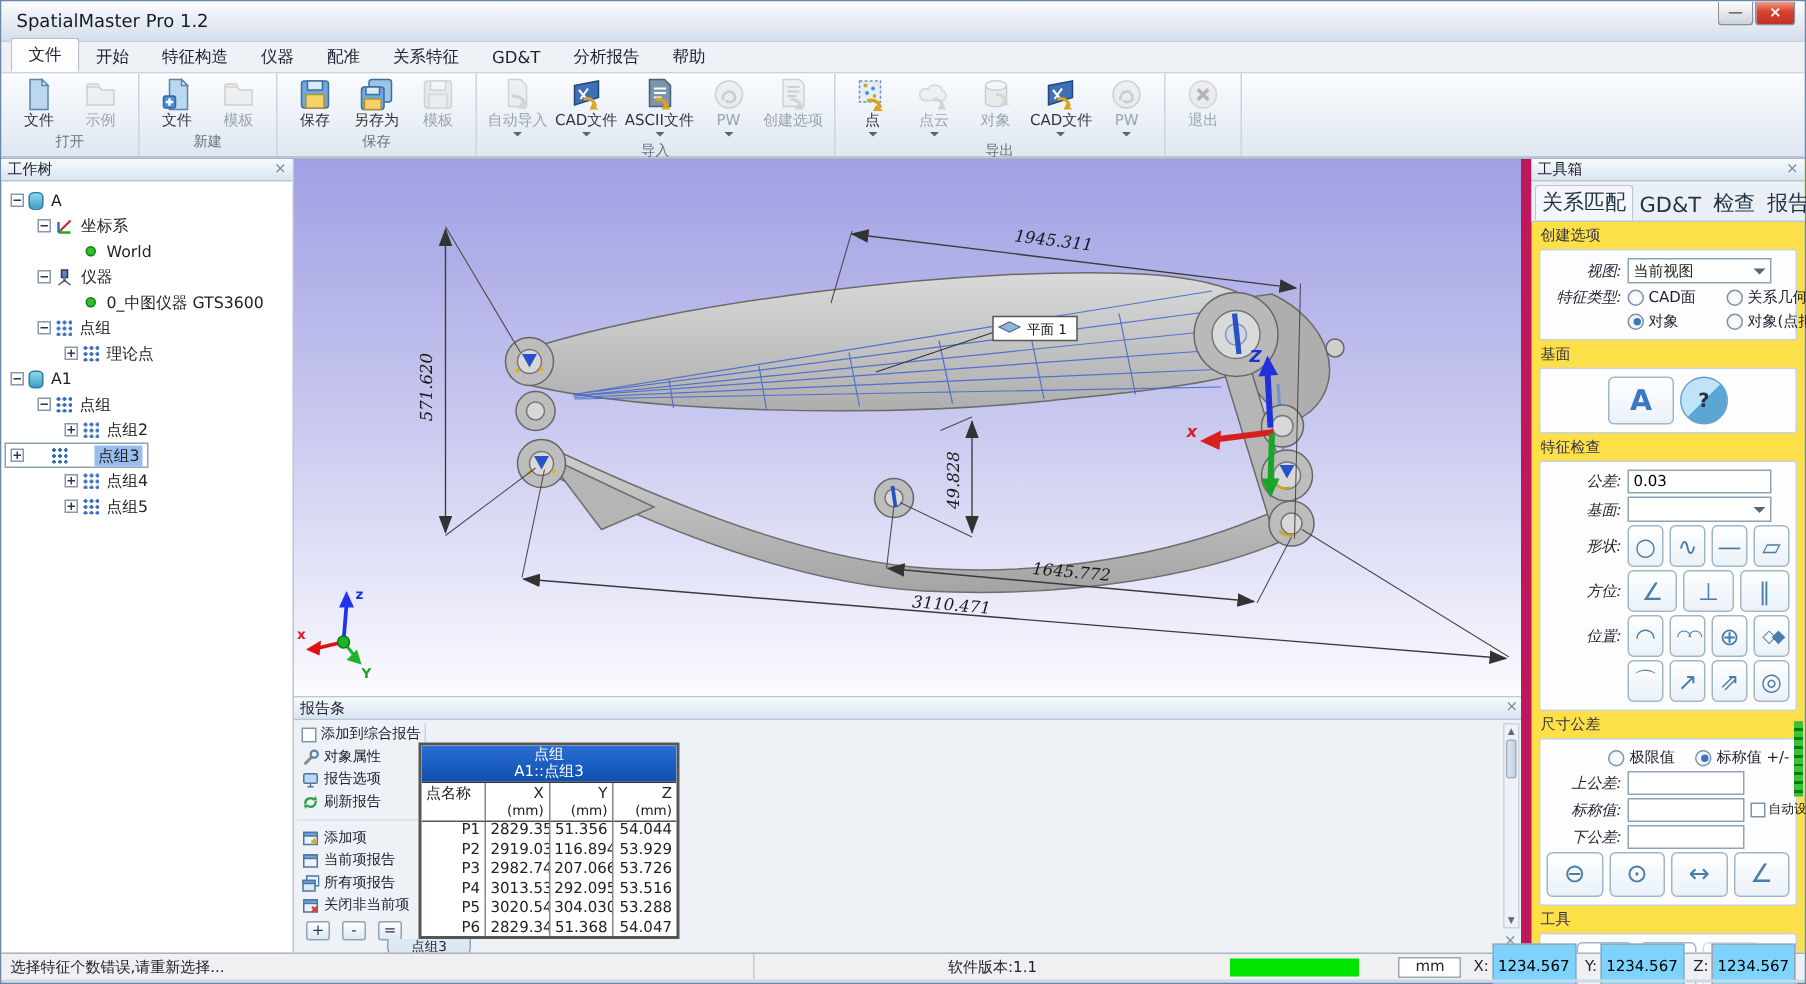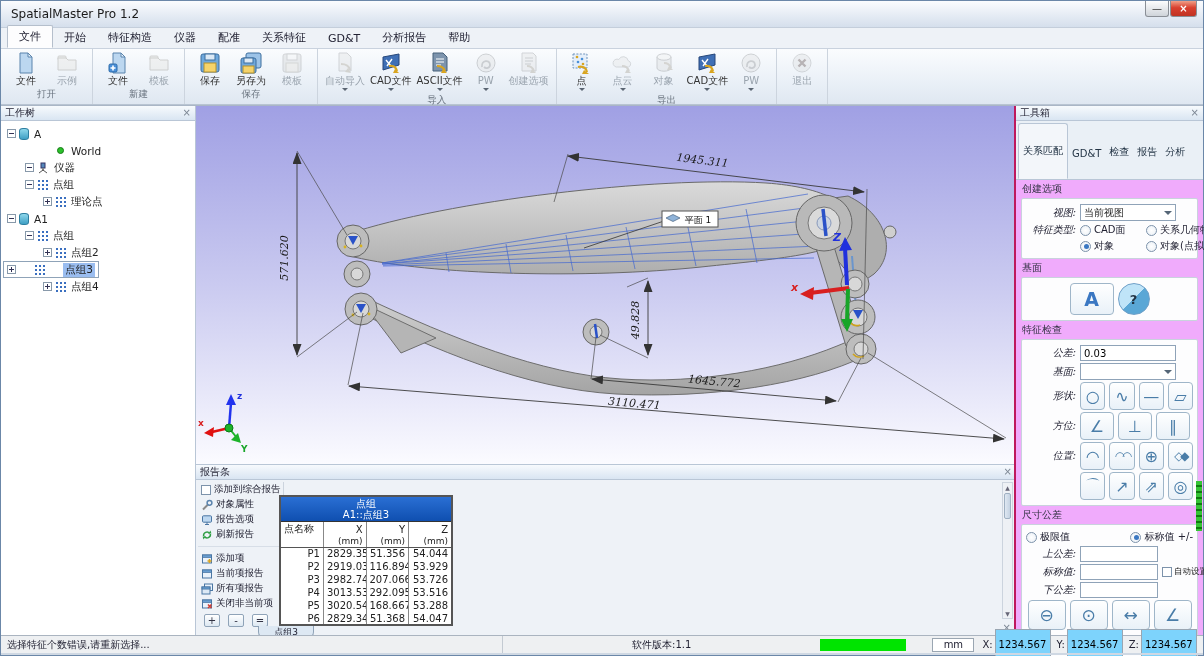--- a/index.html
+++ b/index.html
@@ -89,23 +89,23 @@
   .rt-grid tr.hdr td:first-child { text-align:left; }
   .rt-grid tr.units td { font-size:9px; height:11px; border-bottom:1px solid #555; }
   .rt-tab { position:absolute; left:62px; top:161px; width:56px; height:13px; background:#dde8f3;
     border:1px solid #8fa3b8; border-top:none; border-radius:0 0 7px 7px; font-size:9px; text-align:center; color:#223; line-height:12px; }
   .rp-scroll { position:absolute; right:3px; top:17px; width:11px; bottom:18px; background:#eef1f5; border:1px solid #ccd4de; }
   .rp-thumb { position:absolute; left:1px; right:1px; top:10px; height:26px; background:linear-gradient(90deg,#dfe8f2,#c4d2e2); border:1px solid #9fb0c2; border-radius:2px; }
   .sarr { position:absolute; left:0; right:0; height:9px; font-size:6px; text-align:center; color:#667; line-height:9px; }
   .rp-closex { position:absolute; right:5px; bottom:4px; }
 
   
-  .toolbox { position:absolute; right:0; top:105px; width:189px; bottom:20px; background:#f0abfc; border-left:2px solid #be185d; }
+  .toolbox { position:absolute; right:0; top:105px; width:189px; bottom:20px; background:#fde047; border-left:7px solid #be185d; }
   .tbtabs { display:flex; align-items:flex-end; border-bottom:1px solid #b9c6d6; padding:2px 2px 0; background:#eaf0f6; }
-  .tbtab { font-size:10px; padding:20px 4px; color:#234; white-space:nowrap; }
+  .tbtab { font-size:14px; padding:2px 4px; color:#234; white-space:nowrap; }
   .tbtab.active { background:#f3f6fa; border:1px solid #b9c6d6; border-bottom-color:#f3f6fa; border-radius:3px 3px 0 0; }
   .gb { margin:1px 5px 0; }
   .gb-title { font-size:10px; color:#334; margin:2px 0 2px 1px; }
   .gb-body { background:#fdfdfe; border:1px solid #c9d2dd; border-radius:2px; padding:3px 4px; }
   .frow { display:flex; align-items:center; gap:4px; margin:2px 0; }
   .flabel { width:50px; text-align:right; font-size:10px; color:#223; flex:0 0 auto;font-style:italic; }
   .sel { height:17px; border:1px solid #8fa3b8; background:#fff; display:flex; align-items:center;
     justify-content:space-between; padding:0 3px; font-size:10px; width:96px; }
   .sel .sarrow { width:0; height:0; border:4px solid transparent; border-top-color:#567; margin-top:4px; }
   .inp { height:16px; border:1px solid #8fa3b8; background:#fff; font-size:10px; padding:0 3px; width:96px; font-family:inherit; }
@@ -460,34 +460,48 @@
     <div class="phead">
       <span>工作树</span>
       <span class="xbtn">×</span>
     </div>
     <div class="tree">
       <div class="trow d0">
           <span class="exp"></span>
           <span class="ti-part"></span>
           <span class="lbl">A</span>
         </div>
+      <div class="trow d1">
+          <span class="exp"></span>
+          <svg class="ti-svg" width="12" height="12">
+            <path d="M2 10 L10 2" stroke="#c33" stroke-width="1.6"></path>
+            <path d="M2 10 h8" stroke="#2a2" stroke-width="1.6"></path>
+            <path d="M2 10 V3" stroke="#36c" stroke-width="1.6"></path>
+          </svg>
+          <span class="lbl">坐标系</span>
+        </div>
       <div class="trow d2">
           <span class="noexp"></span>
           <span class="ti-dot"></span>
           <span class="lbl">World</span>
         </div>
       <div class="trow d1">
           <span class="exp"></span>
           <svg class="ti-svg" width="12" height="12">
             <rect x="4" y="1" width="4" height="5" fill="#5588bb" stroke="#336"></rect>
             <rect x="5" y="6" width="2" height="3" fill="#888"></rect>
             <path d="M2 11 L6 8 L10 11" st="" stroke="#555" fill="none"></path>
           </svg>
           <span class="lbl">仪器</span>
         </div>
+      <div class="trow d2">
+          <span class="noexp"></span>
+          <span class="ti-dot"></span>
+          <span class="lbl">0_中图仪器 GTS3600</span>
+        </div>
       <div class="trow d1">
           <span class="exp"></span>
           <span class="ti-pts"></span>
           <span class="lbl">点组</span>
         </div>
       <div class="trow d2">
           <span class="exp plus"></span>
           <span class="ti-pts"></span>
           <span class="lbl">理论点</span>
         </div>
@@ -508,20 +522,25 @@
         </div>
       <div class="trow d2 sel">
           <span class="exp plus"></span>
           <span class="ti-pts"></span>
           <span class="lbl">点组3</span>
         </div>
       <div class="trow d2">
           <span class="exp plus"></span>
           <span class="ti-pts"></span>
           <span class="lbl">点组4</span>
+        </div>
+      <div class="trow d2">
+          <span class="exp plus"></span>
+          <span class="ti-pts"></span>
+          <span class="lbl">点组5</span>
         </div>
     </div>
   </div>
 
   <div class="viewport">
     <svg class="vpsvg" viewBox="0 0 820 358">
       <defs>
         <linearGradient id="gm1" x1="0" y1="0" x2="0" y2="1">
             <stop offset="0" stop-color="#d0d0d0"></stop>
             <stop offset="1" stop-color="#a4a4a4"></stop>
@@ -724,21 +743,21 @@
             </tr>
         <tr>
               <td>P4</td>
               <td>3013.532</td>
               <td>292.095</td>
               <td>53.516</td>
             </tr>
         <tr>
               <td>P5</td>
               <td>3020.548</td>
-              <td>168.667</td>
+              <td>304.030</td>
               <td>53.288</td>
             </tr>
         <tr>
               <td>P6</td>
               <td>2829.346</td>
               <td>51.368</td>
               <td>54.047</td>
             </tr>
         <tr>
               <td>P7</td>
@@ -856,21 +875,21 @@
           <div class="gbtn">↗</div>
           <div class="gbtn">⇗</div>
           <div class="gbtn">◎</div>
         </div>
       </div>
     </div>
 
     <div class="gb">
       <div class="gb-title">尺寸公差</div>
       <div class="gb-body">
-        <div class="frow" style="justify-content:space-between;gap:4px">
+        <div class="frow" style="justify-content:flex-end;gap:14px">
           <span style="display:flex;gap:3px;align-items:center">
               <span class="rd"></span>
               <span class="rlbl">极限值</span>
             </span>
           <span style="display:flex;gap:3px;align-items:center">
               <span class="rd on"></span>
               <span class="rlbl">标称值 +/-</span>
             </span>
         </div>
         <div class="frow">

